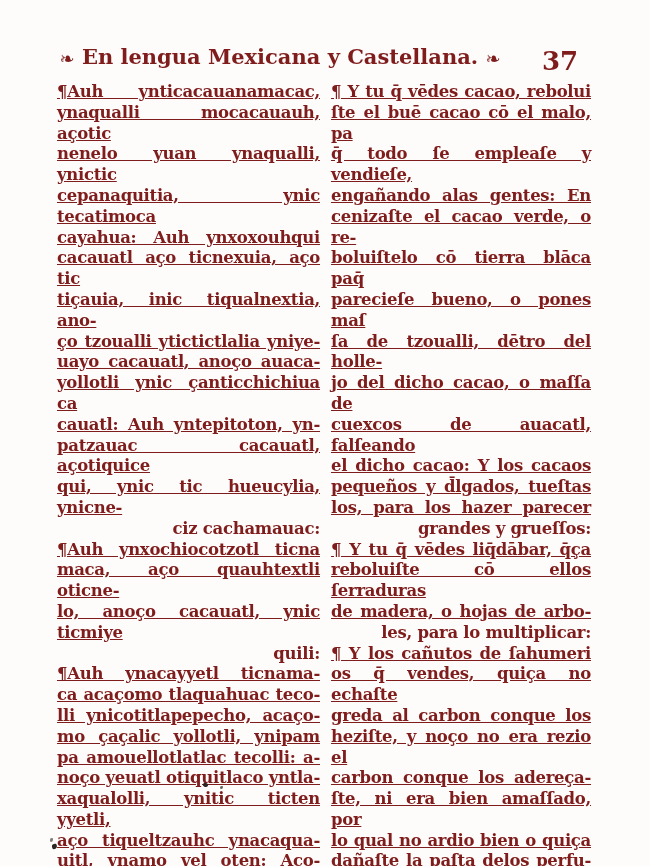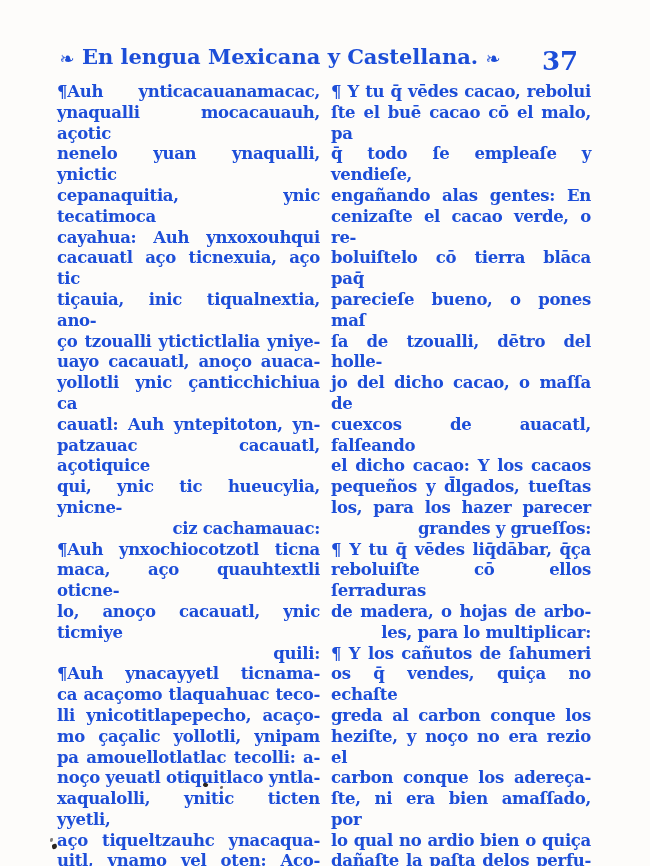--- a/index.html
+++ b/index.html
@@ -1,21 +1,21 @@
 <!DOCTYPE html>
 <html><head>
 <meta charset="utf-8">
 <style>
   html,body{margin:0;padding:0;background:#ffffff;}
   .page{
     position:relative;
     width:650px;height:866px;
     background:#fdfcfa;
     font-family:"DejaVu Serif", serif;
-    color:#1d4ed8;
+    color:#7f1d1d;
     overflow:hidden;
   }
   
   .header{
     position:absolute;top:44px;left:50px;width:460px;
     text-align:center;white-space:nowrap;
     font-size:21px;font-weight:bold;letter-spacing:0px;
   }
   .orn{font-family:"DejaVu Sans", sans-serif;font-size:18px;vertical-align:-1px;}
   .pagenum{
@@ -28,20 +28,21 @@
   .col-right{left:331px;width:260px;}
   .line{
     font-size:16.5px;line-height:20.8px;font-weight:bold;
     letter-spacing:-0.3px;white-space:nowrap;
     text-align:right;
   }
   .line.j{
     white-space:normal;
     text-align:justify;
     text-align-last:justify;
+    text-decoration:underline;
   }
   .speck{position:absolute;background:#2a2520;border-radius:50% 30% 60% 40%;}
   .speck1{left:203px;top:783px;width:5px;height:4px;transform:rotate(20deg);}
   .speck2{left:220px;top:786px;width:3px;height:3px;opacity:.7;}
   .speck3{left:50px;top:838px;width:3px;height:4px;opacity:.6;}
   .speck4{left:52px;top:844px;width:5px;height:5px;transform:rotate(-15deg);}
 </style>
 </head>
 <body>
 

